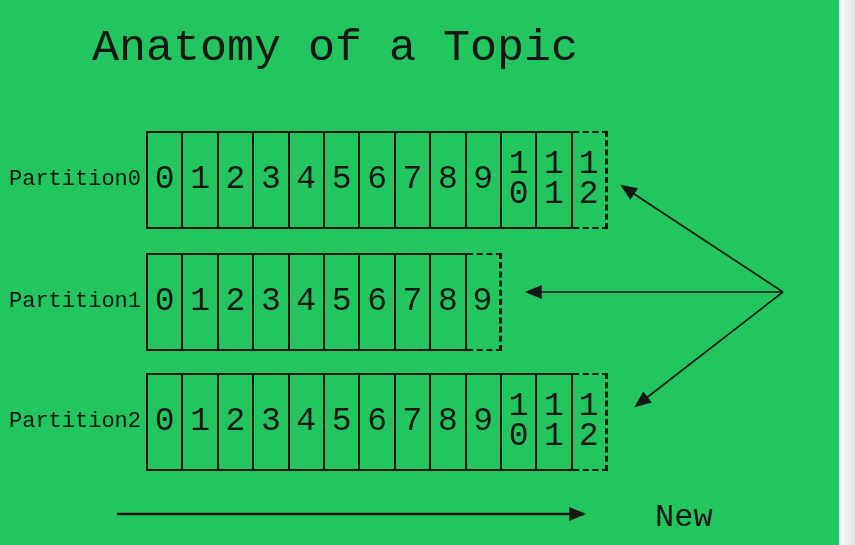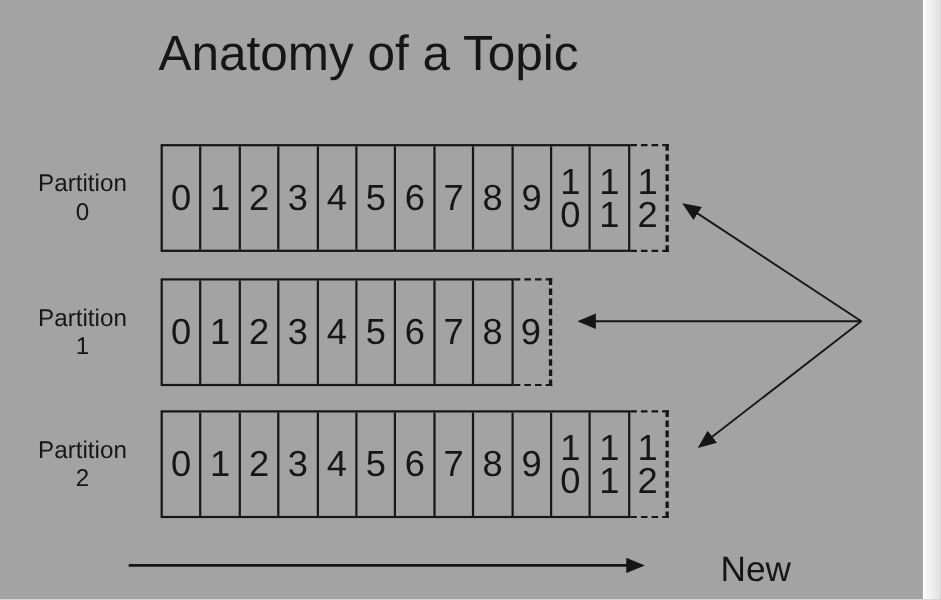--- a/index.html
+++ b/index.html
@@ -3,34 +3,34 @@
 <meta charset="utf-8">
 <style>
   :root{
     --ink:#161616;
     --w:855px; --h:545px;
   }
   *{ margin:0; padding:0; box-sizing:content-box; }
   html,body{ background:#ffffff; }
   .canvas{
     position:relative; width:855px; height:545px; overflow:hidden;
-    background:#a3a3a3; font-family:Liberation Sans, sans-serif; color:var(--ink);
+    background:#22c55e; font-family:Liberation Mono, monospace; color:var(--ink);
   }
   .edge-strip{
     position:absolute; top:0; right:0; width:16px; height:100%;
     background:linear-gradient(to right,#ffffff 0%,#ececec 55%,#e2e2e2 100%);
   }
   .title{
     position:absolute; left:90px; top:22px; width:490px;
     font-size:45px; line-height:54px; text-align:center; white-space:nowrap;
   }
   .prow{ position:absolute; left:20px; height:98px; display:flex; align-items:stretch; }
   .p0{ top:131px; } .p1{ top:253px; } .p2{ top:373px; }
   .plabel{
-    width:110px; display:flex; flex-direction:column; justify-content:center;
+    width:110px; display:flex; flex-direction:row; justify-content:center;
     align-items:center; font-size:22px; line-height:26px; text-align:center;
   }
   .boxes{ margin-left:16px; display:flex; align-items:stretch; }
   .cells{ display:flex; border:2px solid var(--ink); height:98px; box-sizing:border-box; }
   .cell{
     width:35.4px; box-sizing:border-box; border-right:2px solid var(--ink);
     display:flex; flex-direction:column; justify-content:center; align-items:center;
     font-size:33px; line-height:30px;
   }
   .cells .cell:last-child{ border-right:none; width:33.4px; }

